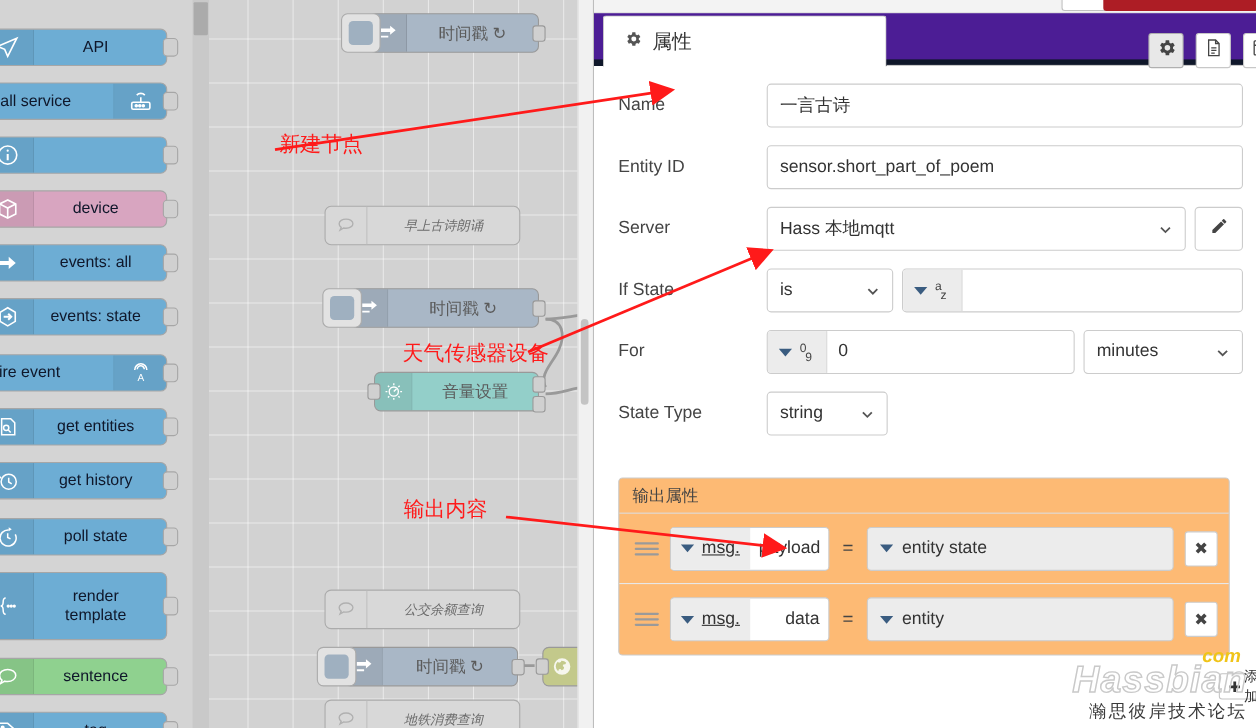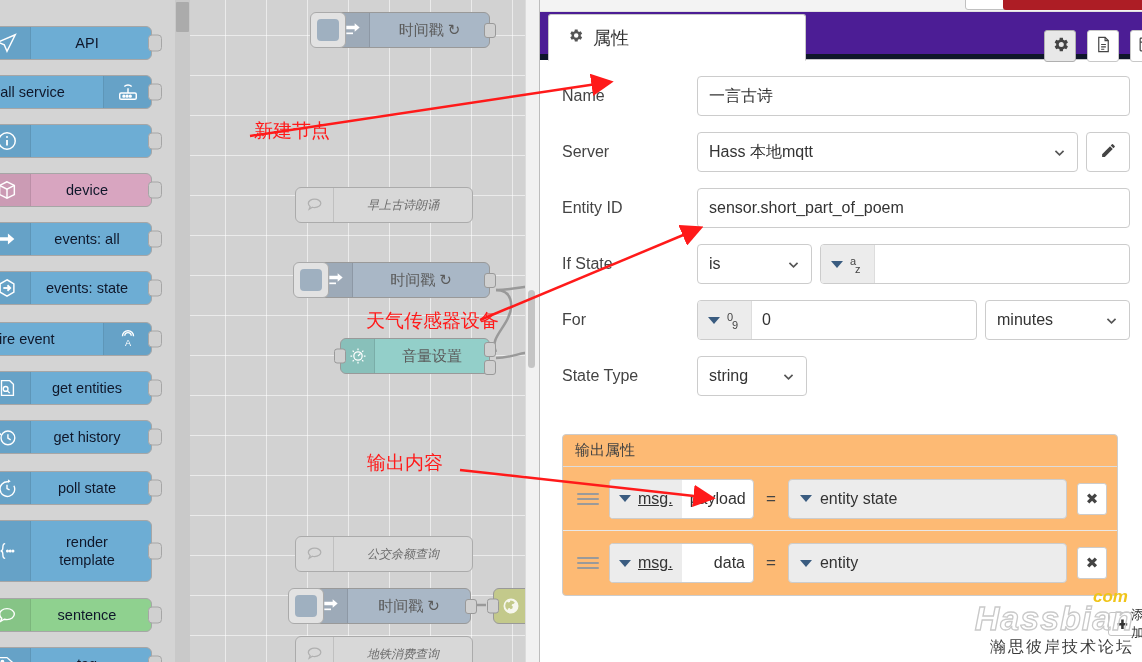--- a/index.html
+++ b/index.html
@@ -580,44 +580,44 @@
   <div id="form">
 
     <div class="frow">
       <div class="flabel">Name</div>
       <div class="fctl">
         <div class="txt">一言古诗</div>
       </div>
     </div>
 
     <div class="frow">
+      <div class="flabel">Entity ID</div>
+      <div class="fctl">
+        <div class="txt">sensor.short_part_of_poem</div>
+      </div>
+    </div>
+
+    <div class="frow">
       <div class="flabel">Server</div>
       <div class="fctl">
         <div class="sel" style="flex:1">
           <span>Hass 本地mqtt</span>
           <span class="chev">
             <svg viewBox="0 0 16 16" fill="none" stroke="#555" stroke-width="2">
                 <path d="M3 6l5 5 5-5"></path>
               </svg>
           </span>
         </div>
         <div class="pen-btn">
           <span>
             <svg viewBox="0 0 24 24" fill="#444">
                 <path d="M3 17.2V21h3.8L18 9.8 14.2 6 3 17.2zM20.7 7.1a1 1 0 0 0 0-1.4l-2.4-2.4a1 1 0 0 0-1.4 0l-1.8 1.8L18.9 8.9l1.8-1.8z"></path>
               </svg>
           </span>
         </div>
-      </div>
-    </div>
-
-    <div class="frow">
-      <div class="flabel">Entity ID</div>
-      <div class="fctl">
-        <div class="txt">sensor.short_part_of_poem</div>
       </div>
     </div>
 
     <div class="frow">
       <div class="flabel">If State</div>
       <div class="fctl">
         <div class="sel" style="width:115px;flex:0 0 115px">
           <span>is</span>
           <span class="chev">
             <svg viewBox="0 0 16 16" fill="none" stroke="#555" stroke-width="2">

